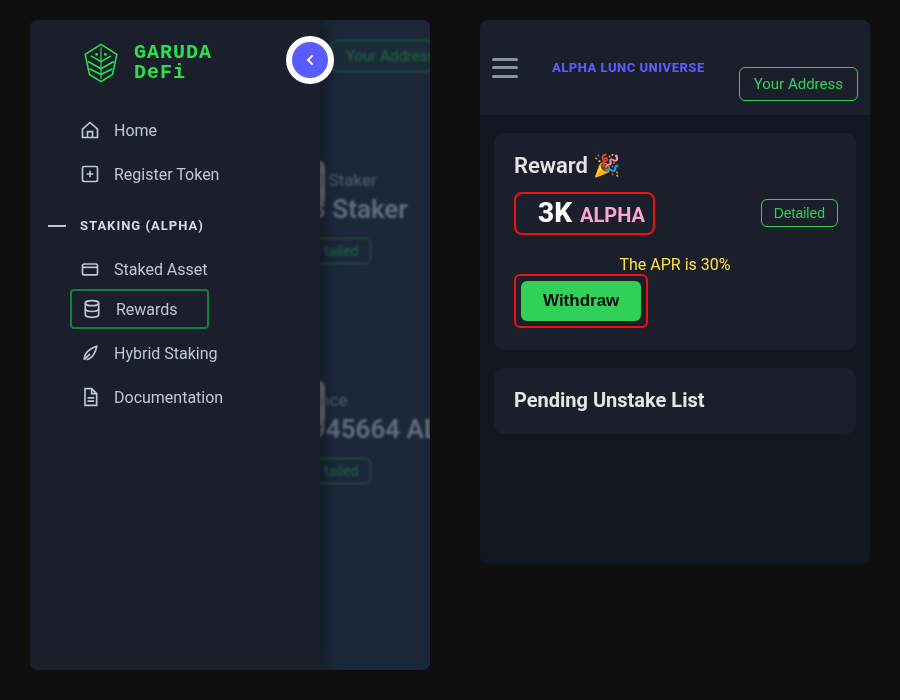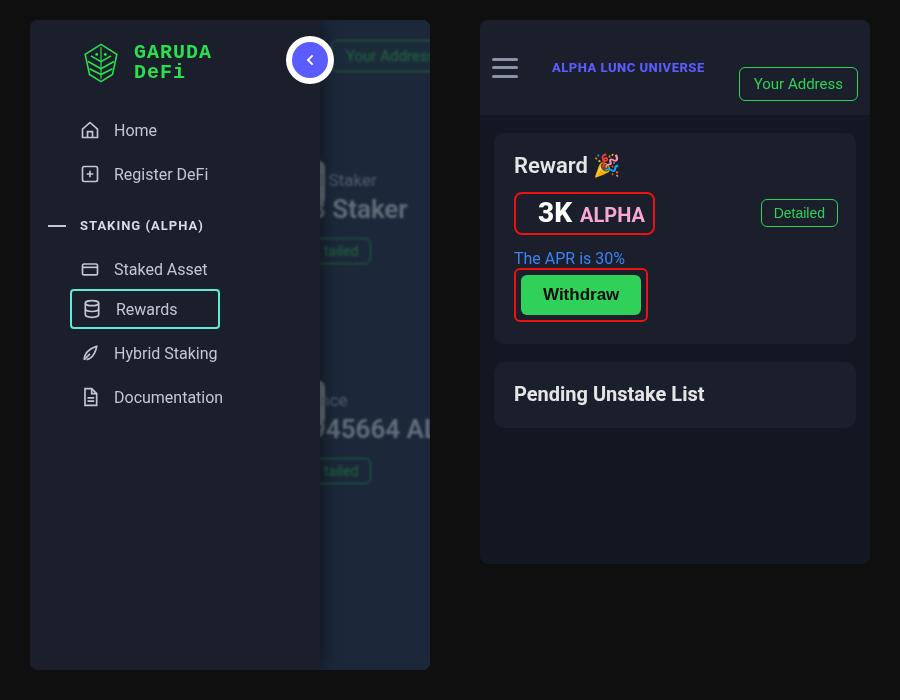--- a/index.html
+++ b/index.html
@@ -100,22 +100,22 @@
   .nav li.sub-indent { padding-left: 78px; }
 
   .section-head {
     display:flex; align-items:center; gap:14px;
     padding: 22px 0 14px 18px;
     color:#d6dbe6; font-size:13px; font-weight:700; letter-spacing:1px;
   }
   .section-head .dash { width:18px; height:2px; background:#c0c7d4; }
 
   .red-box {
-    border:2px solid #5eead4; border-radius:4px;
-    margin-left:40px; width:150px;
+    border:2px solid #15803d; border-radius:4px;
+    margin-left:40px; width:139px;
     position: relative; top:-2px;
   }
   .red-box li { padding-left:10px !important; padding-top:8px; padding-bottom:8px; }
 
   .back-btn {
     position:absolute;
     top:22px; left:262px;
     width:36px; height:36px; border-radius:50%;
     background:#5b5cff;
     display:flex; align-items:center; justify-content:center;
@@ -155,21 +155,21 @@
     position:relative;
   }
   .card .title { font-size:22px; font-weight:600; margin-bottom:14px; }
   .reward-amount {
     display:inline-flex; align-items:baseline; gap:8px;
     border:2px solid #e11; border-radius:8px;
     padding:2px 8px 4px 22px;
   }
   .reward-amount .num { font-size:28px; font-weight:800; color:#fff;}
   .reward-amount .unit { font-size:20px; font-weight:700; color:#f9a8d4;}
-  .apr { margin-top:14px; font-size:16px; color:#3b82f6; }
+  .apr { margin-top:20px; font-size:16px; color:#fde047;text-align:center; }
   .detailed-btn {
     position:absolute; right:18px; top:66px;
     border:1px solid #30d158; color:#30d158;
     padding:5px 12px; border-radius:6px; font-size:14px;
     background:transparent; cursor:pointer;
   }
   .withdraw-wrap {
     display:inline-block;
     border:2px solid #e11; border-radius:6px;
     padding:5px; 
@@ -245,21 +245,21 @@
           </span>
           <span>Home</span>
         </li>
         <li>
           <span class="ico">
             <svg width="20" height="20" viewBox="0 0 24 24" fill="none" stroke="currentColor" stroke-width="2">
                 <rect x="3" y="3" width="18" height="18" rx="2"></rect>
                 <path d="M12 8 V16 M8 12 H16"></path>
               </svg>
           </span>
-          <span>Register DeFi</span>
+          <span>Register Token</span>
         </li>
       </ul>
 
       <div class="section-head">
         <span class="dash"></span>
         <span>STAKING (ALPHA)</span>
       </div>
 
       <ul class="nav">
         <li>

